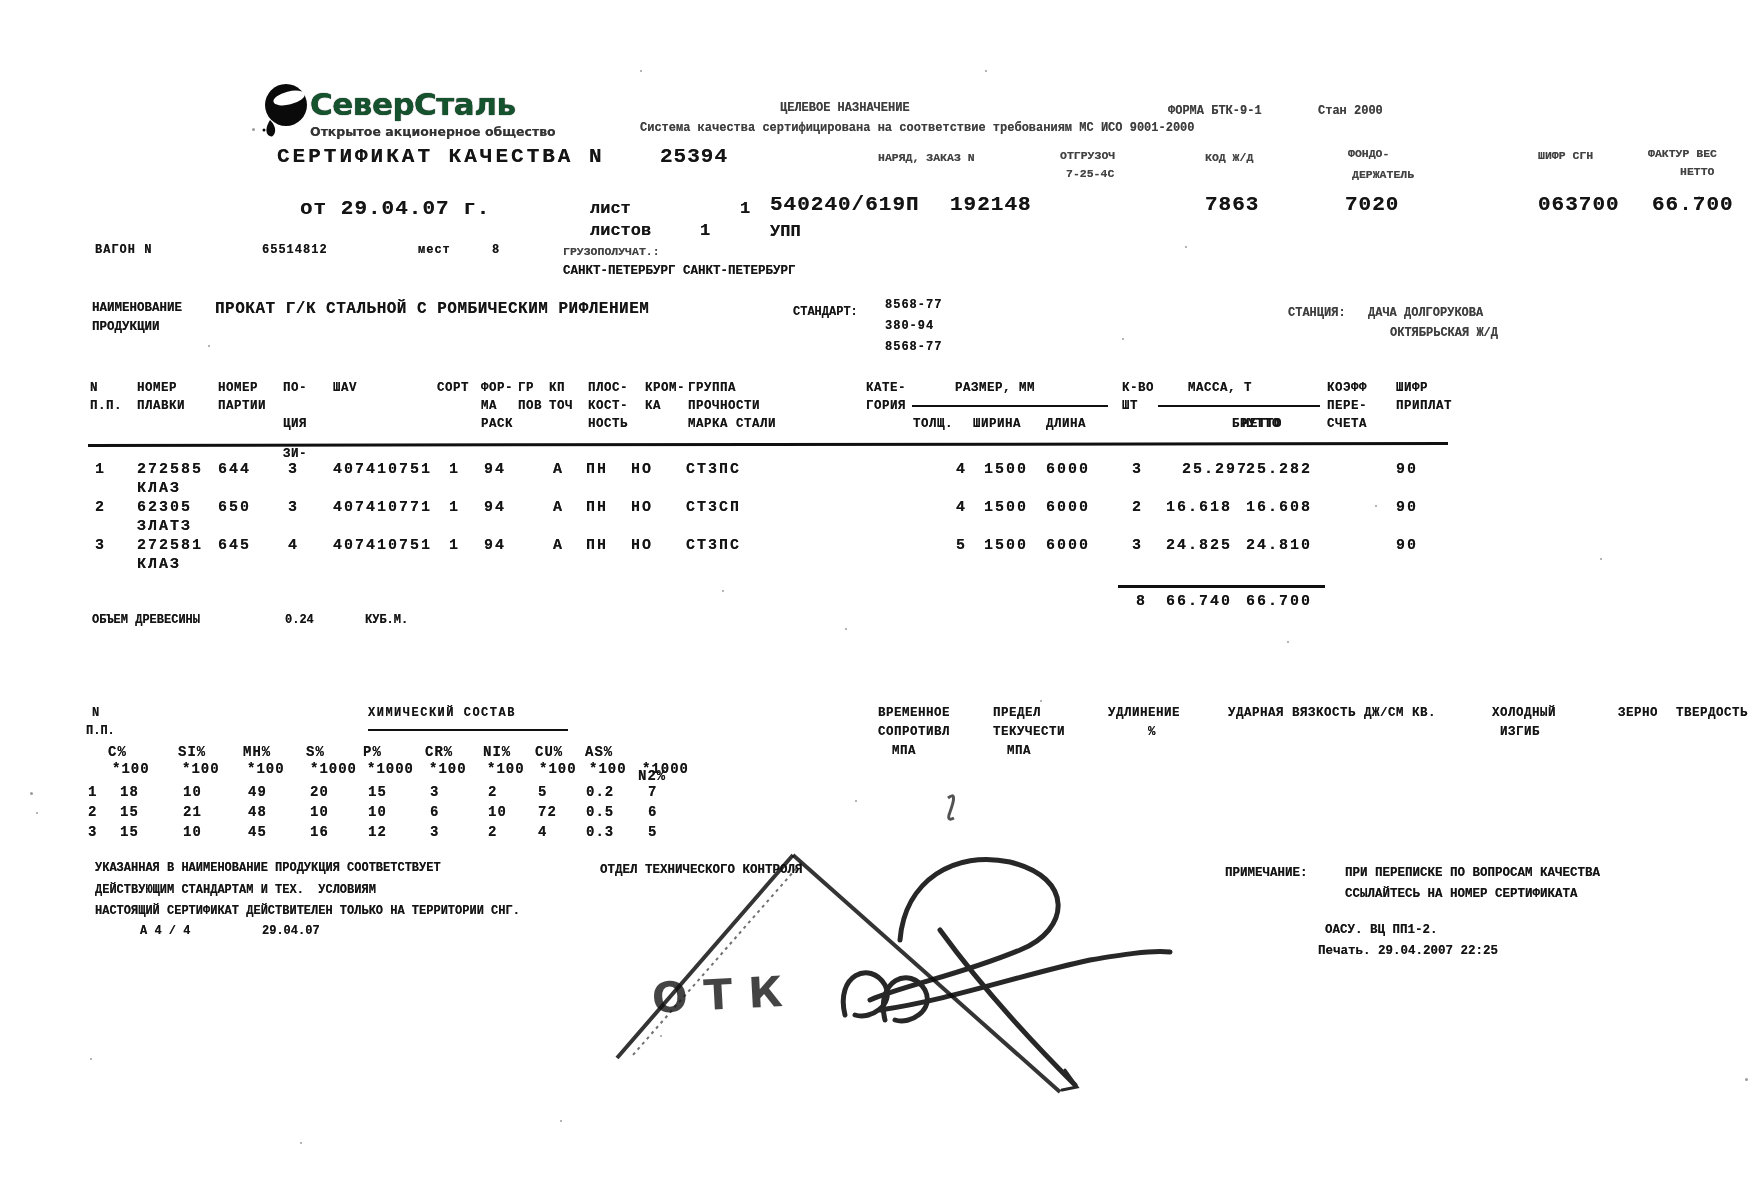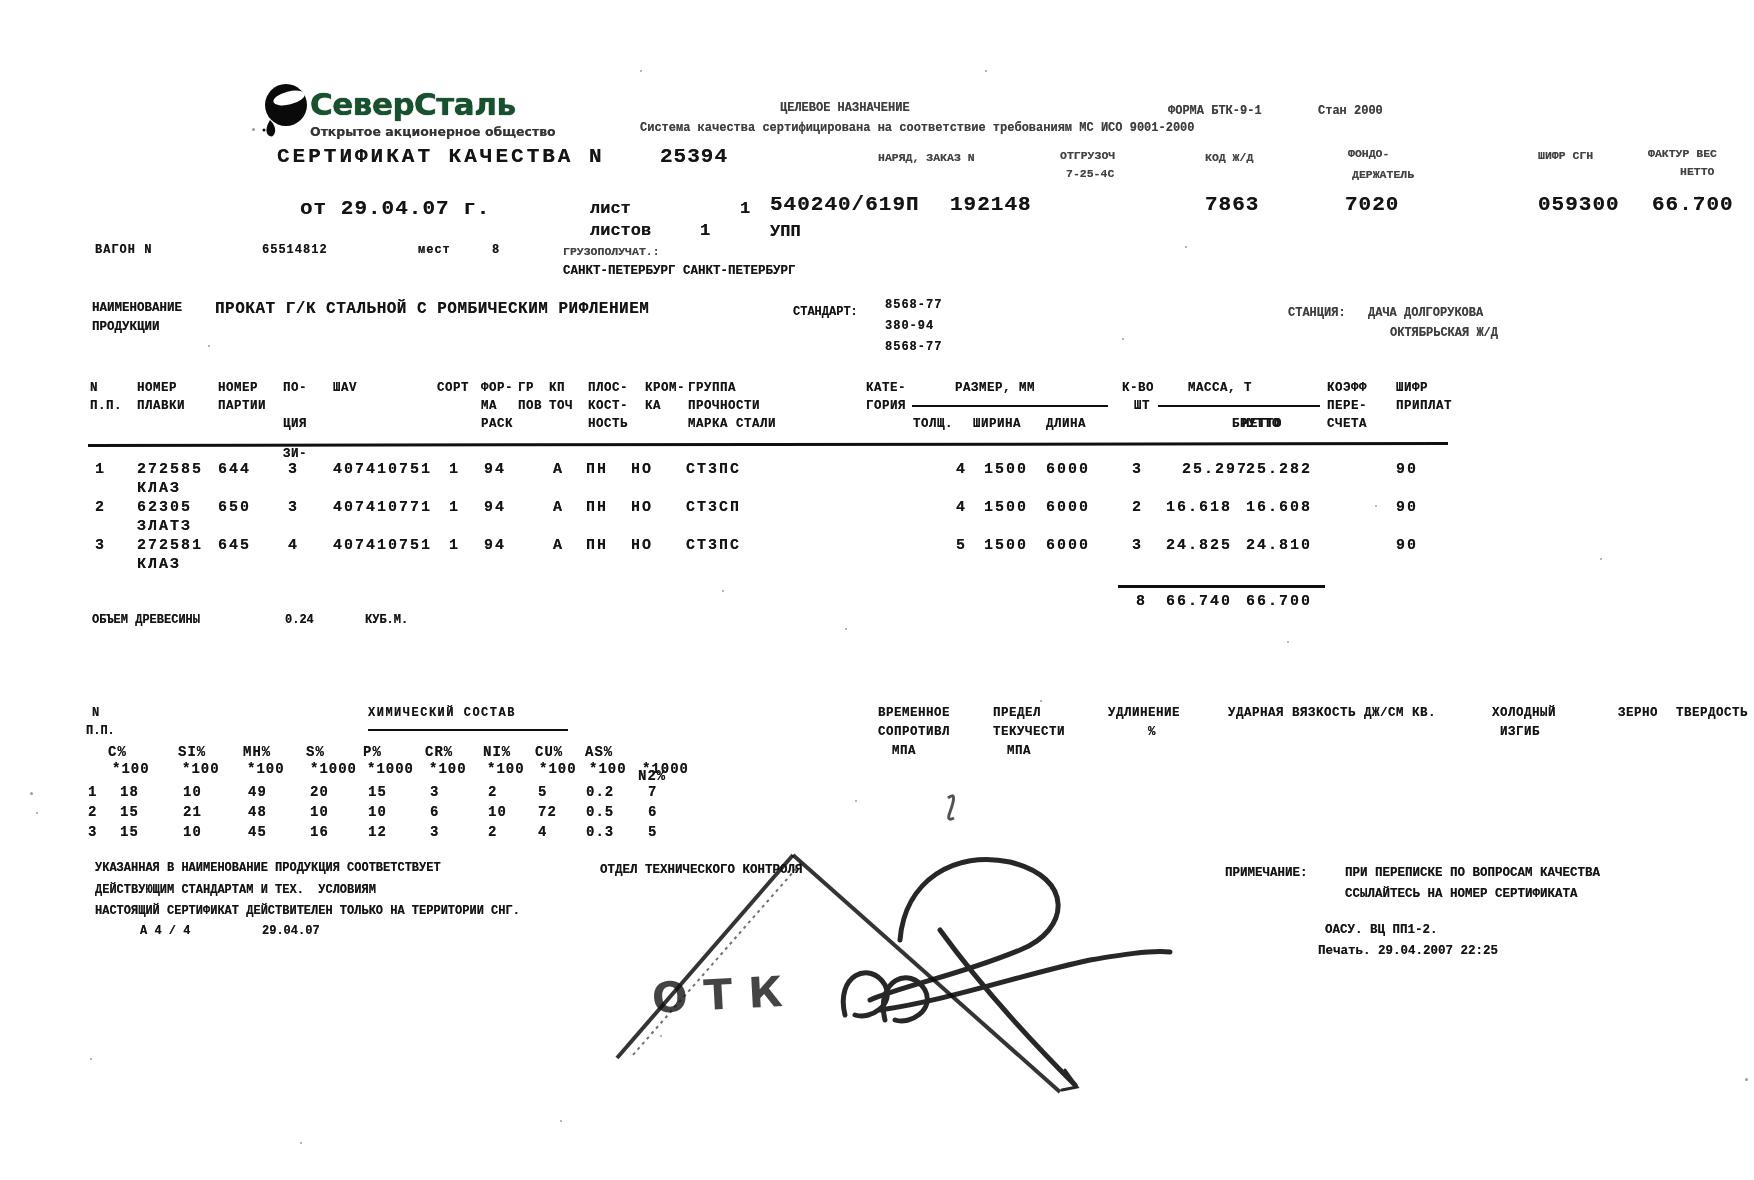--- a/index.html
+++ b/index.html
@@ -63,21 +63,21 @@
   <div class="s t17" style="left:590px;top:199px">лист</div>
   <div class="s t17" style="left:740px;top:199px">1</div>
   <div class="s t17" style="left:590px;top:221px">листов</div>
   <div class="s t17" style="left:700px;top:221px">1</div>
   <div class="s t17" style="left:770px;top:222px">УПП</div>
 
   <div class="s t21" style="left:770px;top:193px">540240/619П</div>
   <div class="s t21" style="left:950px;top:193px">192148</div>
   <div class="s t21" style="left:1205px;top:193px">7863</div>
   <div class="s t21" style="left:1345px;top:193px">7020</div>
-  <div class="s t21" style="left:1538px;top:193px">059300</div>
+  <div class="s t21" style="left:1538px;top:193px">063700</div>
   <div class="s t21" style="left:1652px;top:193px">66.700</div>
 
   <div class="s t20" style="left:95px;top:243px">ВАГОН N</div>
   <div class="s t20" style="left:262px;top:243px">65514812</div>
   <div class="s t20" style="left:418px;top:243px">мест</div>
   <div class="s t20" style="left:492px;top:243px">8</div>
   <div class="s t11" style="left:563px;top:245px">ГРУЗОПОЛУЧАТ.:</div>
   <div class="s t125" style="left:563px;top:264px">САНКТ-ПЕТЕРБУРГ САНКТ-ПЕТЕРБУРГ</div>
 
   <div class="s t125" style="left:92px;top:301px">НАИМЕНОВАНИЕ</div>
@@ -123,21 +123,21 @@
       <div class="s hdr" style="left: 688px; top: 381px;">ГРУППА</div>
       <div class="s hdr" style="left: 688px; top: 399px;">ПРОЧНОСТИ</div>
       <div class="s hdr" style="left: 688px; top: 417px;">МАРКА СТАЛИ</div>
       <div class="s hdr" style="left: 866px; top: 381px;">КАТЕ-</div>
       <div class="s hdr" style="left: 866px; top: 399px;">ГОРИЯ</div>
       <div class="s hdr" style="left: 955px; top: 381px;">РАЗМЕР, ММ</div>
       <div class="s hdr" style="left: 913px; top: 417px;">ТОЛЩ.</div>
       <div class="s hdr" style="left: 973px; top: 417px;">ШИРИНА</div>
       <div class="s hdr" style="left: 1046px; top: 417px;">ДЛИНА</div>
       <div class="s hdr" style="left: 1122px; top: 381px;">К-ВО</div>
-      <div class="s hdr" style="left: 1122px; top: 399px; margin-left: 12px;">ШТ</div>
+      <div class="s hdr" style="left: 1122px; top: 399px;">ШТ</div>
       <div class="s hdr" style="left: 1188px; top: 381px;">МАССА, Т</div>
       <div class="s hdr" style="left: 1232px; top: 417px;">БРУТТО</div>
       <div class="s hdr" style="left: 1242px; top: 417px;">НЕТТО</div>
       <div class="s hdr" style="left: 1327px; top: 381px;">КОЭФФ</div>
       <div class="s hdr" style="left: 1327px; top: 399px;">ПЕРЕ-</div>
       <div class="s hdr" style="left: 1327px; top: 417px;">СЧЕТА</div>
       <div class="s hdr" style="left: 1396px; top: 381px;">ШИФР</div>
       <div class="s hdr" style="left: 1396px; top: 399px;">ПРИПЛАТ</div>
       <div class="s cell" style="left: 95px; top: 461px;">1</div>
       <div class="s cell" style="left: 137px; top: 461px;">272585</div>

